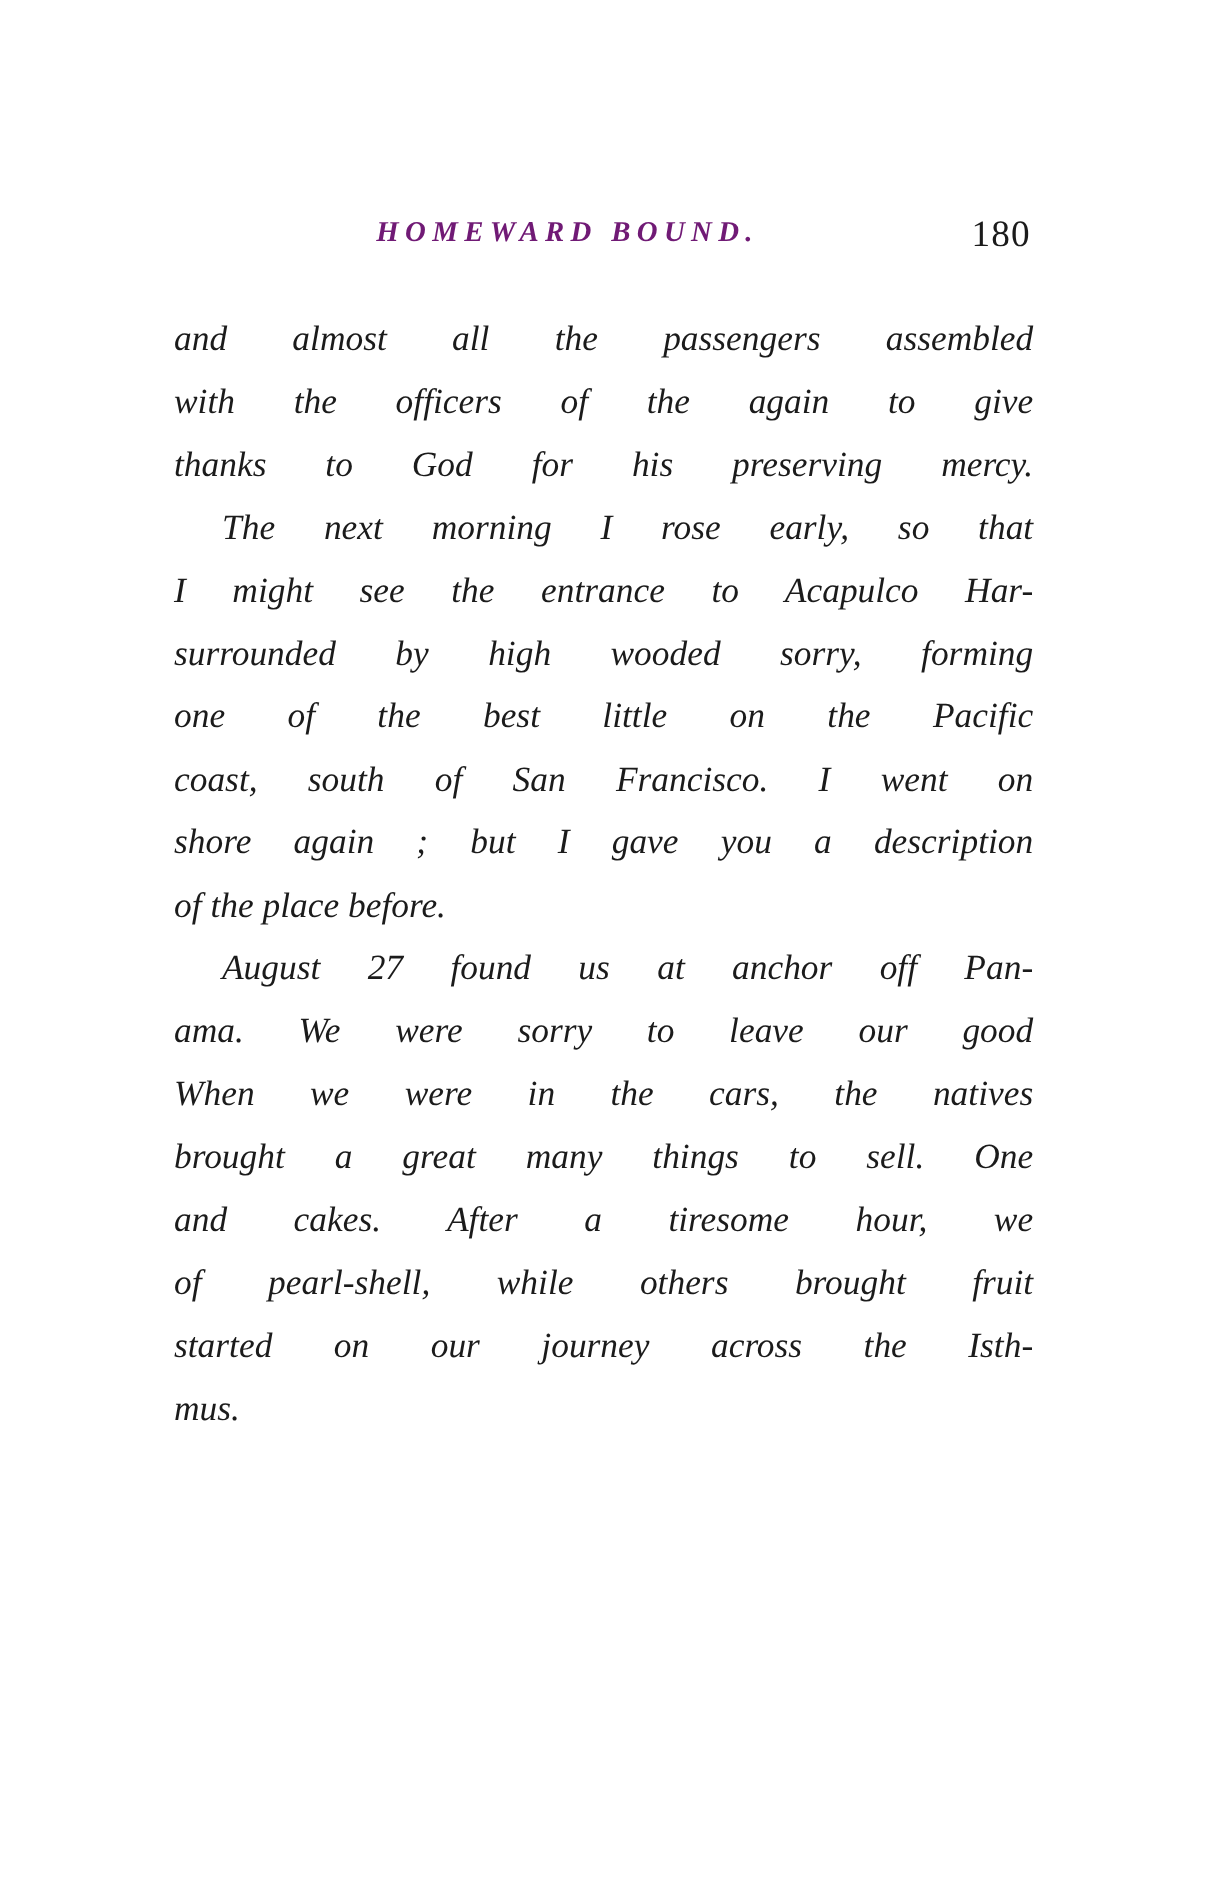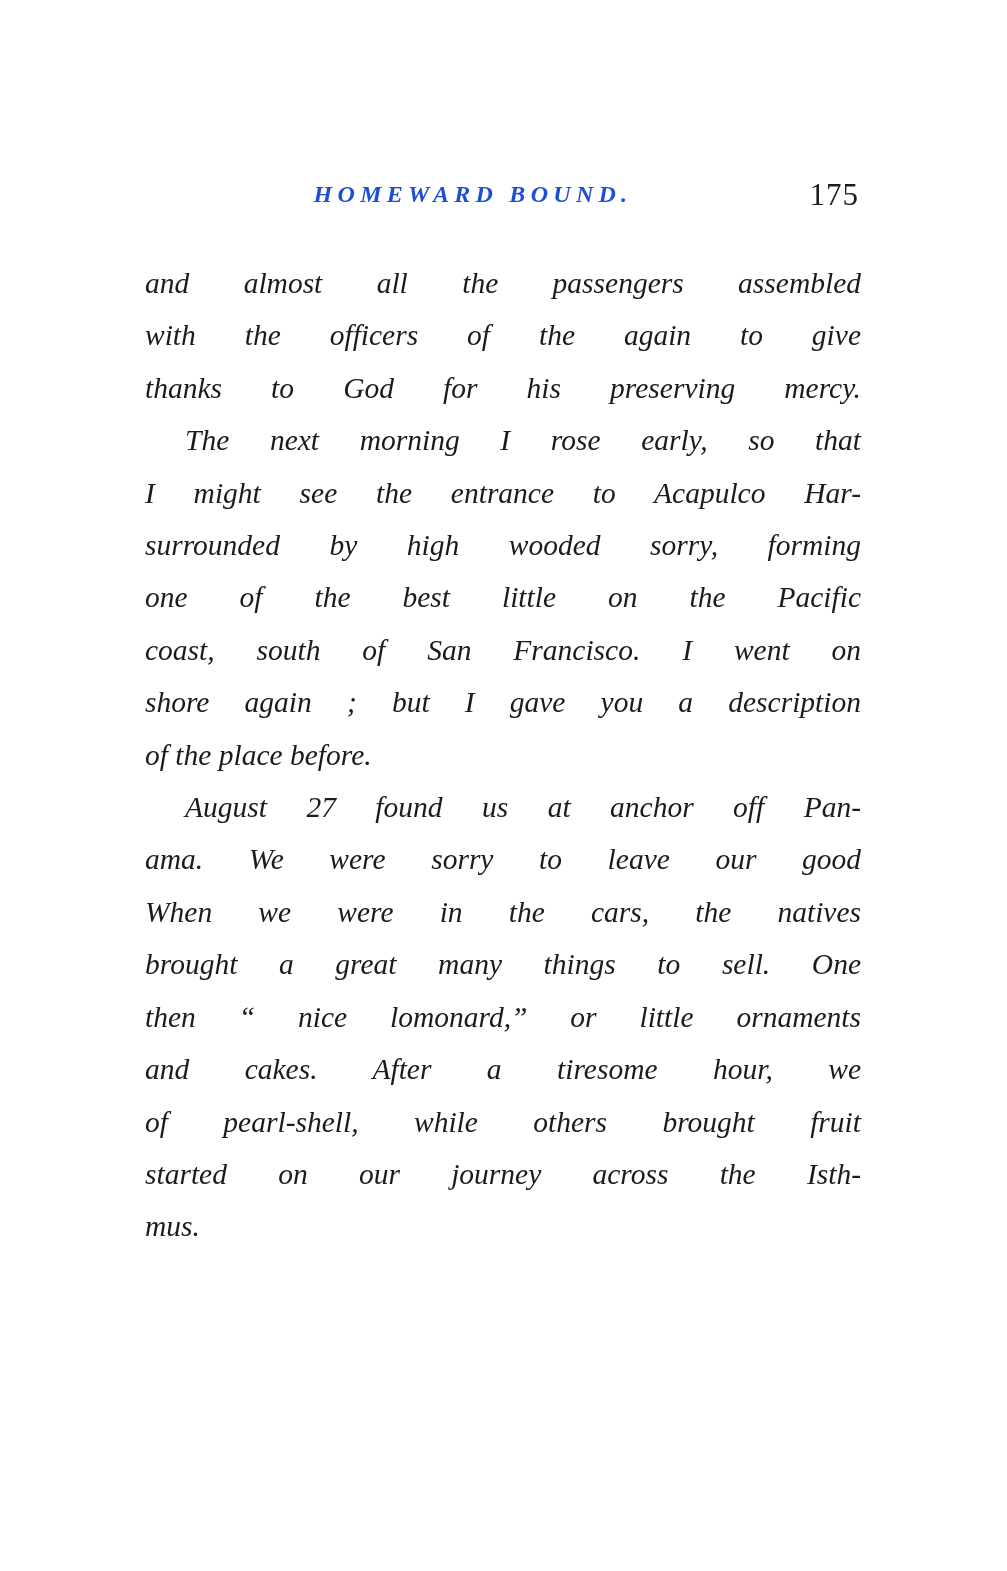--- a/index.html
+++ b/index.html
@@ -31,21 +31,21 @@
   }
   .running-title {
     position: absolute;
     left: 0;
     right: 60px;
     text-align: center;
     font-style: italic;
     font-weight: 600;
     font-size: 24px;
     letter-spacing: 0.22em;
-    color: #1d4ed8;
+    color: #701a75;
     white-space: nowrap;
   }
   .page-number {
     position: absolute;
     right: 2px;
     top: -4px;
     font-size: 31px;
     letter-spacing: 1px;
     color: #1b1b1b;
   }
@@ -73,21 +73,21 @@
     text-indent: 40px;
   }
 </style>
 </head>
 <body>
 
 <div class="page">
   <div class="content">
     <div class="running-header">
       <div class="running-title">HOMEWARD BOUND.</div>
-      <div class="page-number">175</div>
+      <div class="page-number">180</div>
     </div>
     <div class="body-text">
         <div class="paragraph">
           <div class="line">and almost all the passengers assembled</div>
           <div class="line">with the officers of the again to give</div>
           <div class="line">thanks to God for his preserving mercy.</div>
         </div>
         <div class="paragraph">
           <div class="line indent">The next morning I rose early, so that</div>
           <div class="line">I might see the entrance to Acapulco Har-</div>
@@ -95,21 +95,20 @@
           <div class="line">one of the best little on the Pacific</div>
           <div class="line">coast, south of San Francisco. I went on</div>
           <div class="line">shore again ; but I gave you a description</div>
           <div class="line last">of the place before.</div>
         </div>
         <div class="paragraph">
           <div class="line indent">August 27 found us at anchor off Pan-</div>
           <div class="line">ama. We were sorry to leave our good</div>
           <div class="line">When we were in the cars, the natives</div>
           <div class="line">brought a great many things to sell. One</div>
-          <div class="line">then “ nice lomonard,” or little ornaments</div>
           <div class="line">and cakes. After a tiresome hour, we</div>
           <div class="line">of pearl-shell, while others brought fruit</div>
           <div class="line">started on our journey across the Isth-</div>
           <div class="line last">mus.</div>
         </div>
       </div>
   </div>
 </div>
 
 </body></html>

